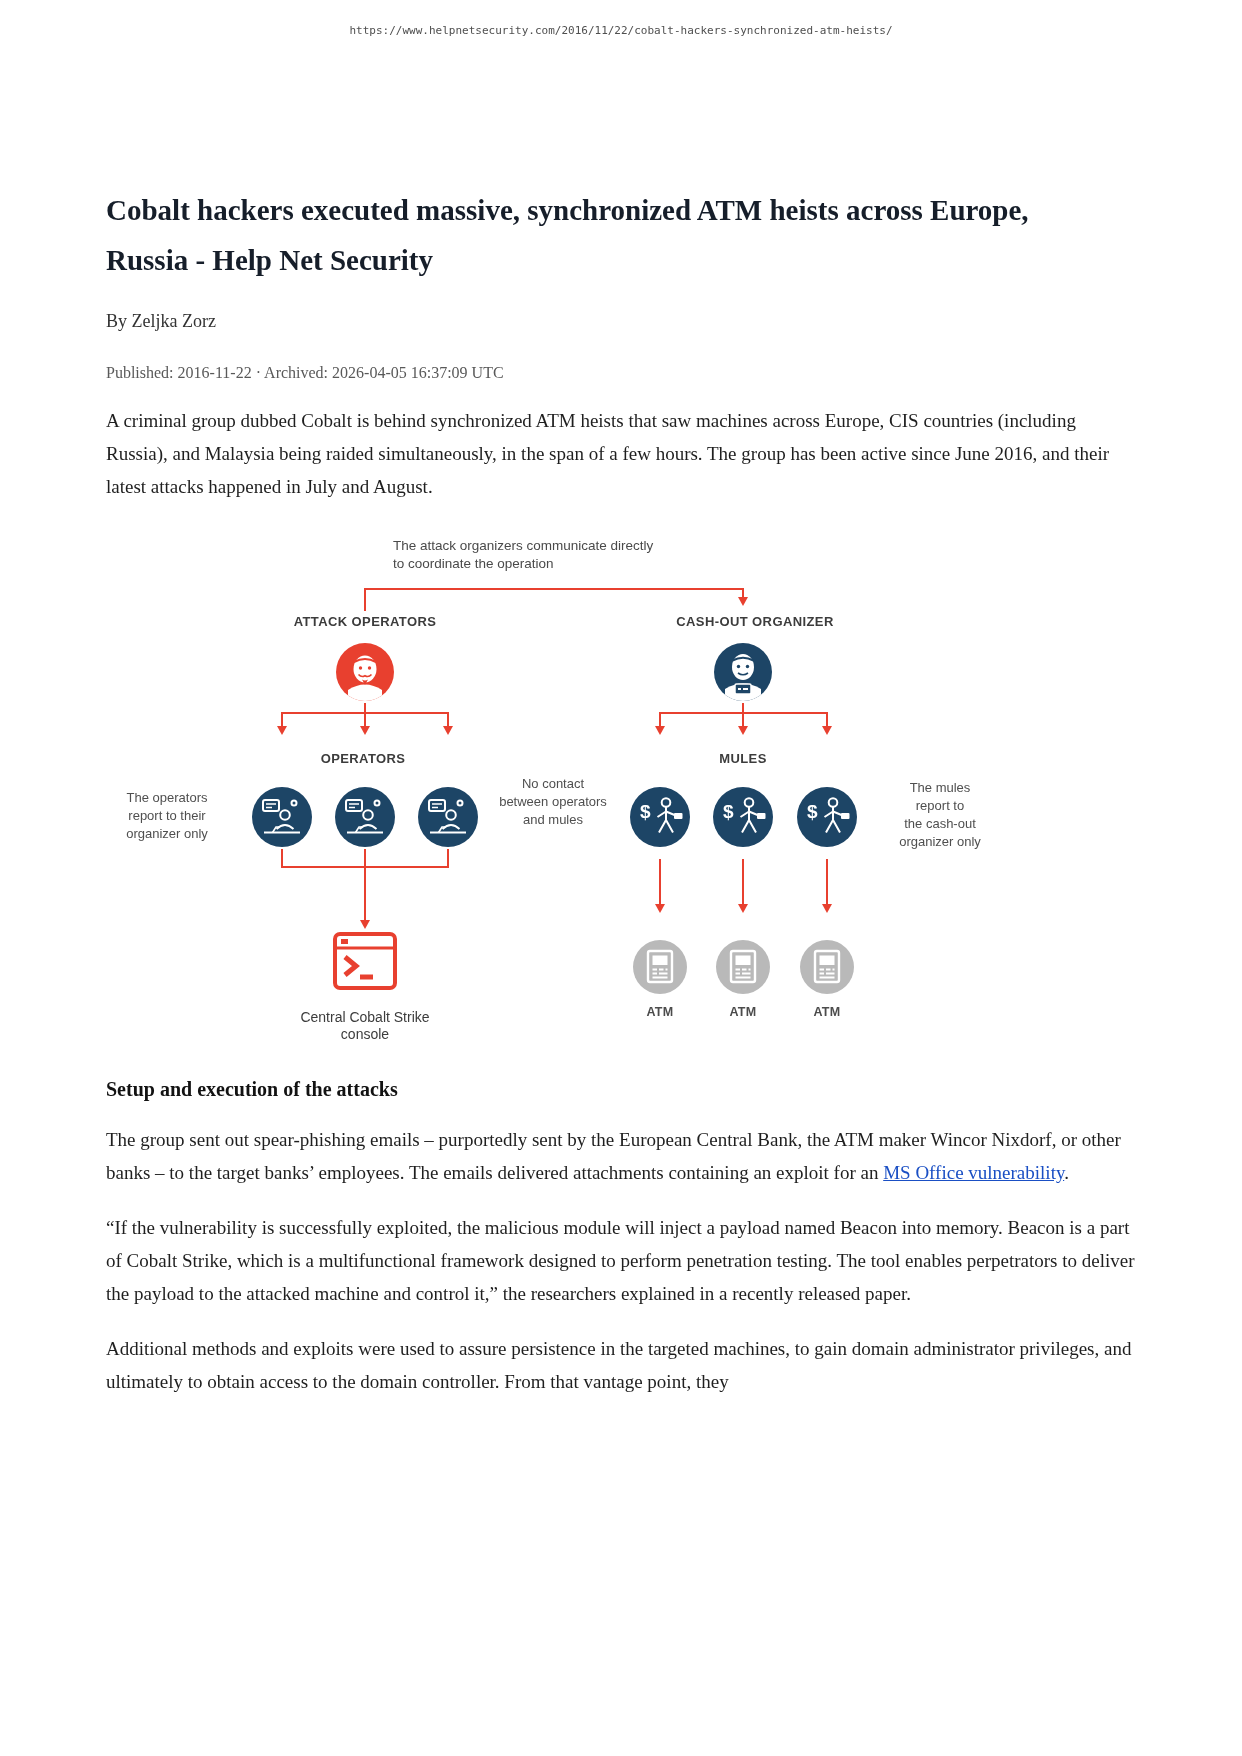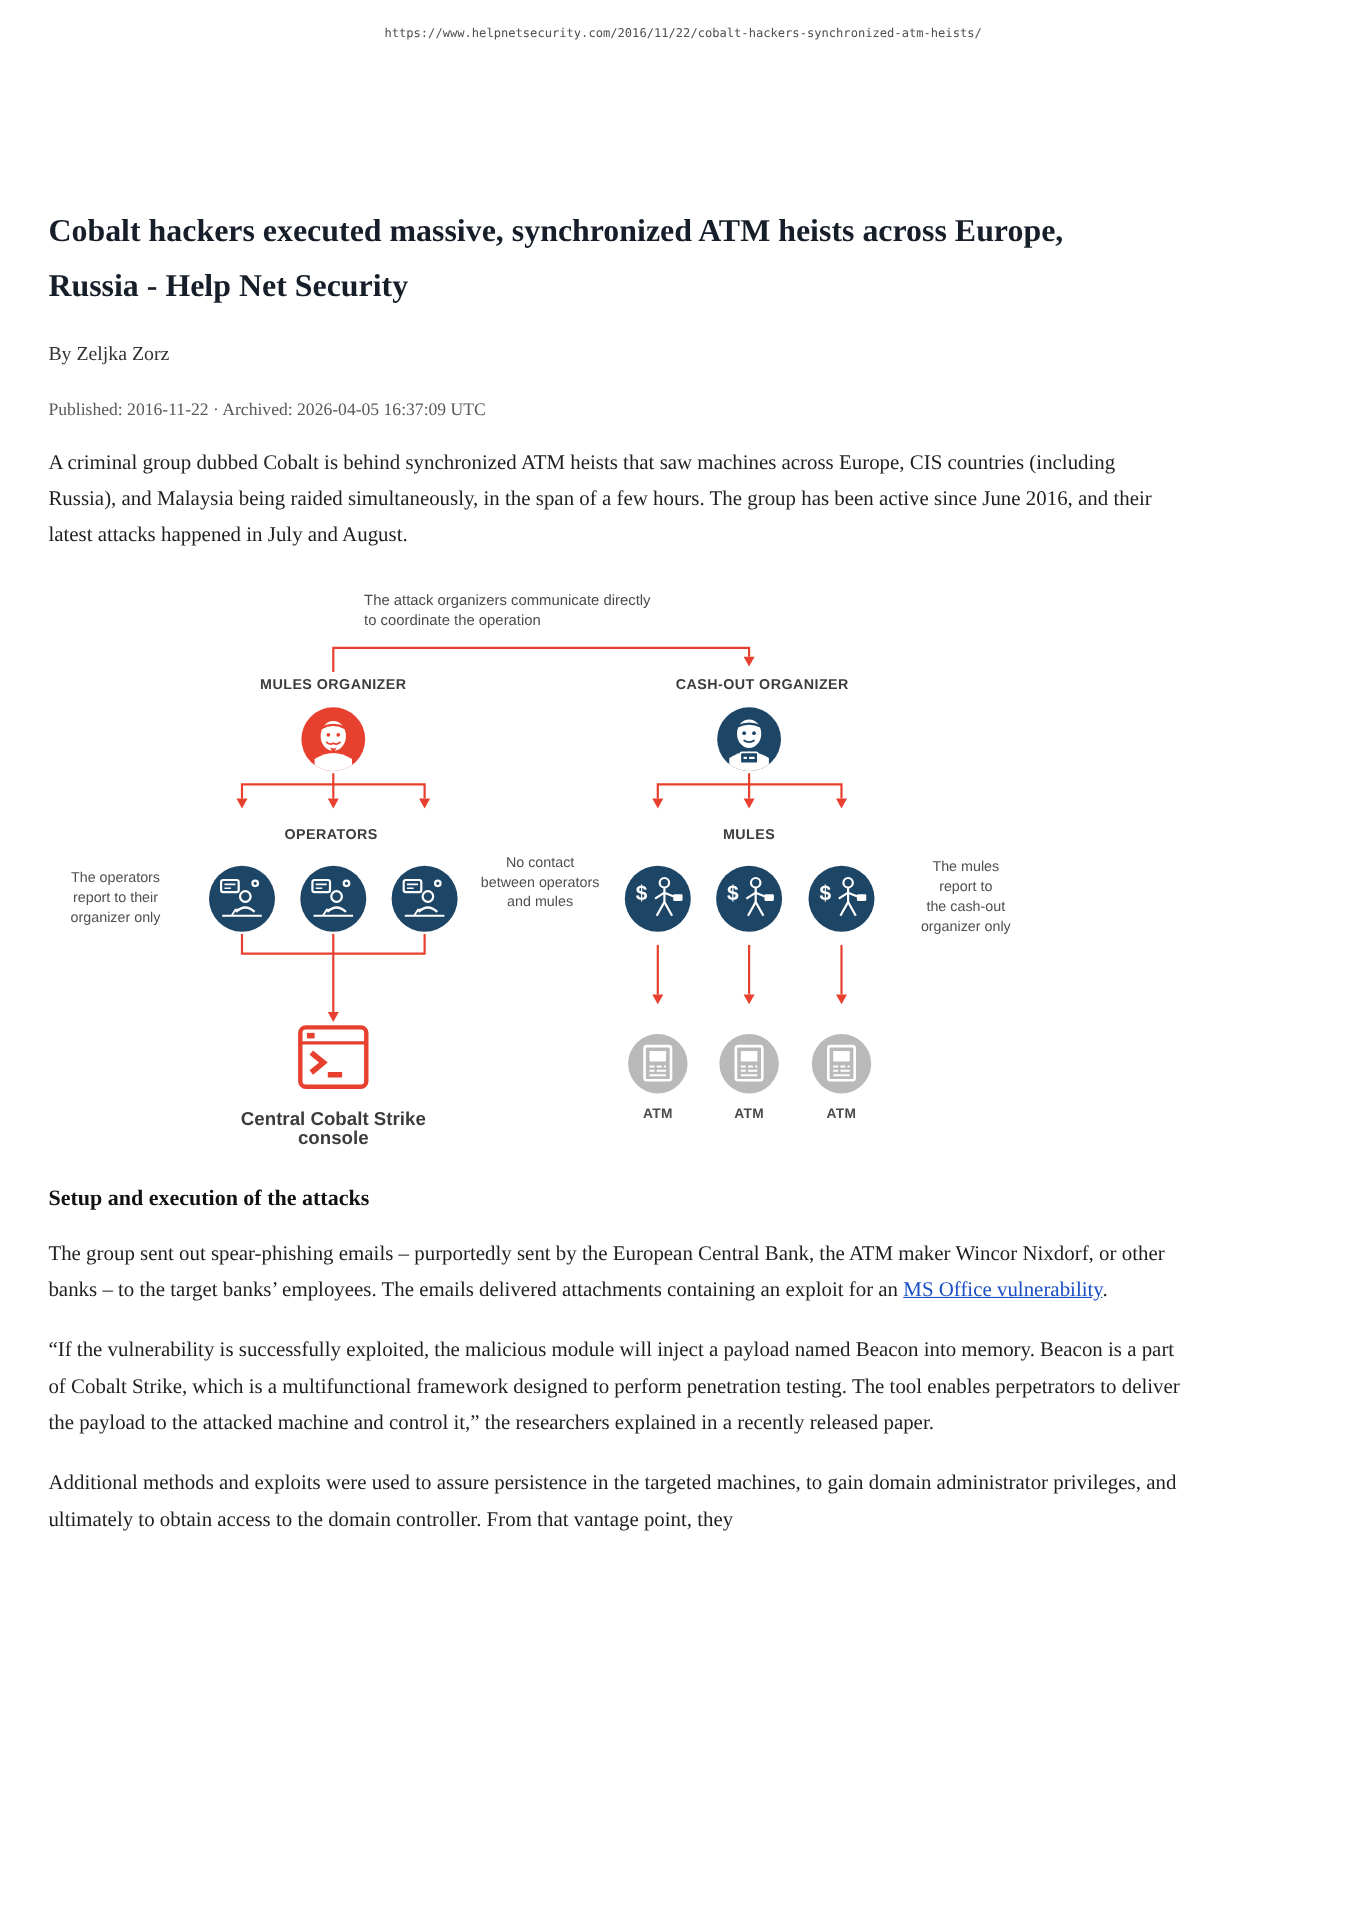--- a/index.html
+++ b/index.html
@@ -6,21 +6,21 @@
   :root{
     --accent-red:#e8402f;
     --navy:#1d4566;
     --atm-gray:#b9b9b9;
     --link-blue:#1a4fc4;
   }
   html,body { background:#fff; }
   body { font-family:"Liberation Serif", serif; color:#1f1f1f; }
   .page{
     position:relative; width:1242px; height:1756px; margin:0 auto;
-    background:#fff; padding:24px 44px 0; overflow:hidden;
+    background:#fff; padding:24px 106px 0; overflow:hidden;
   }
   .url-header{
     text-align:center; font-family:"DejaVu Sans Mono", monospace;
     font-size:11px; color:#4f4f4f;
   }
   h1.title{
     margin-top:148px; font-size:29px; line-height:50px; font-weight:bold;
     color:#161e2a; max-width:1000px;
   }
   .byline{ margin-top:26px; font-size:18px; color:#333; }
@@ -45,21 +45,21 @@
   }
   .dg-label{
     font-weight:bold; font-size:13px; color:#3c3c3c; letter-spacing:.4px;
     text-align:center;
   }
   .dg-note{
     font-size:13px; color:#4f4f4f; line-height:18px; text-align:center;
     white-space:pre-line;
   }
   .console-label{
-    font-weight:bold; font-size:17px; color:#3c3c3c; line-height:17px;
+    font-weight:normal; font-size:14px; color:#3c3c3c; line-height:17px;
     text-align:center; white-space:pre-line;
   }
   .atm-label{
     font-weight:bold; font-size:12.5px; color:#4c4c4c; text-align:center;
     letter-spacing:.3px;
   }
   .node{
     position:absolute; border-radius:50%; overflow:hidden;
     display:flex; align-items:center; justify-content:center;
   }
@@ -119,21 +119,21 @@
       <polygon class="ahead" points="549,367 559,367 554,376"></polygon>
       <line class="arrow" x1="637" y1="322" x2="637" y2="367"></line>
       <polygon class="ahead" points="632,367 642,367 637,376"></polygon>
       <line class="arrow" x1="721" y1="322" x2="721" y2="367"></line>
       <polygon class="ahead" points="716,367 726,367 721,376"></polygon>
     </svg>
 
     <div class="dg dg-caption" style="left:287px;top:0;width:320px">The attack organizers communicate directly
 to coordinate the operation</div>
 
-    <div class="dg dg-label" style="left:139px;top:77px;width:240px">MULES ORGANIZER</div>
+    <div class="dg dg-label" style="left:139px;top:77px;width:240px">ATTACK OPERATORS</div>
     <div class="dg dg-label" style="left:529px;top:77px;width:240px">CASH-OUT ORGANIZER</div>
 
     <div class="node red" style="left:230px;top:106px;width:58px;height:58px">
       <svg viewBox="0 0 58 58" width="58" height="58">
         <path class="white-fill" d="M12 47 q17 -11 34 0 l0 11 -34 0 z"></path>
         <ellipse class="white-fill" cx="29" cy="26" rx="11.5" ry="13.5"></ellipse>
         <path class="red-stroke" d="M18 19 q11 -6 22 0" fill="none" stroke-width="2"></path>
         <circle class="red-fill" cx="24.5" cy="25" r="1.7"></circle>
         <circle class="red-fill" cx="33.5" cy="25" r="1.7"></circle>
         <path class="red-stroke" d="M22.5 31.5 q3 3.2 6.5 1.2 q3.5 2 6.5 -1.2" fill="none" stroke-width="1.6"></path>

